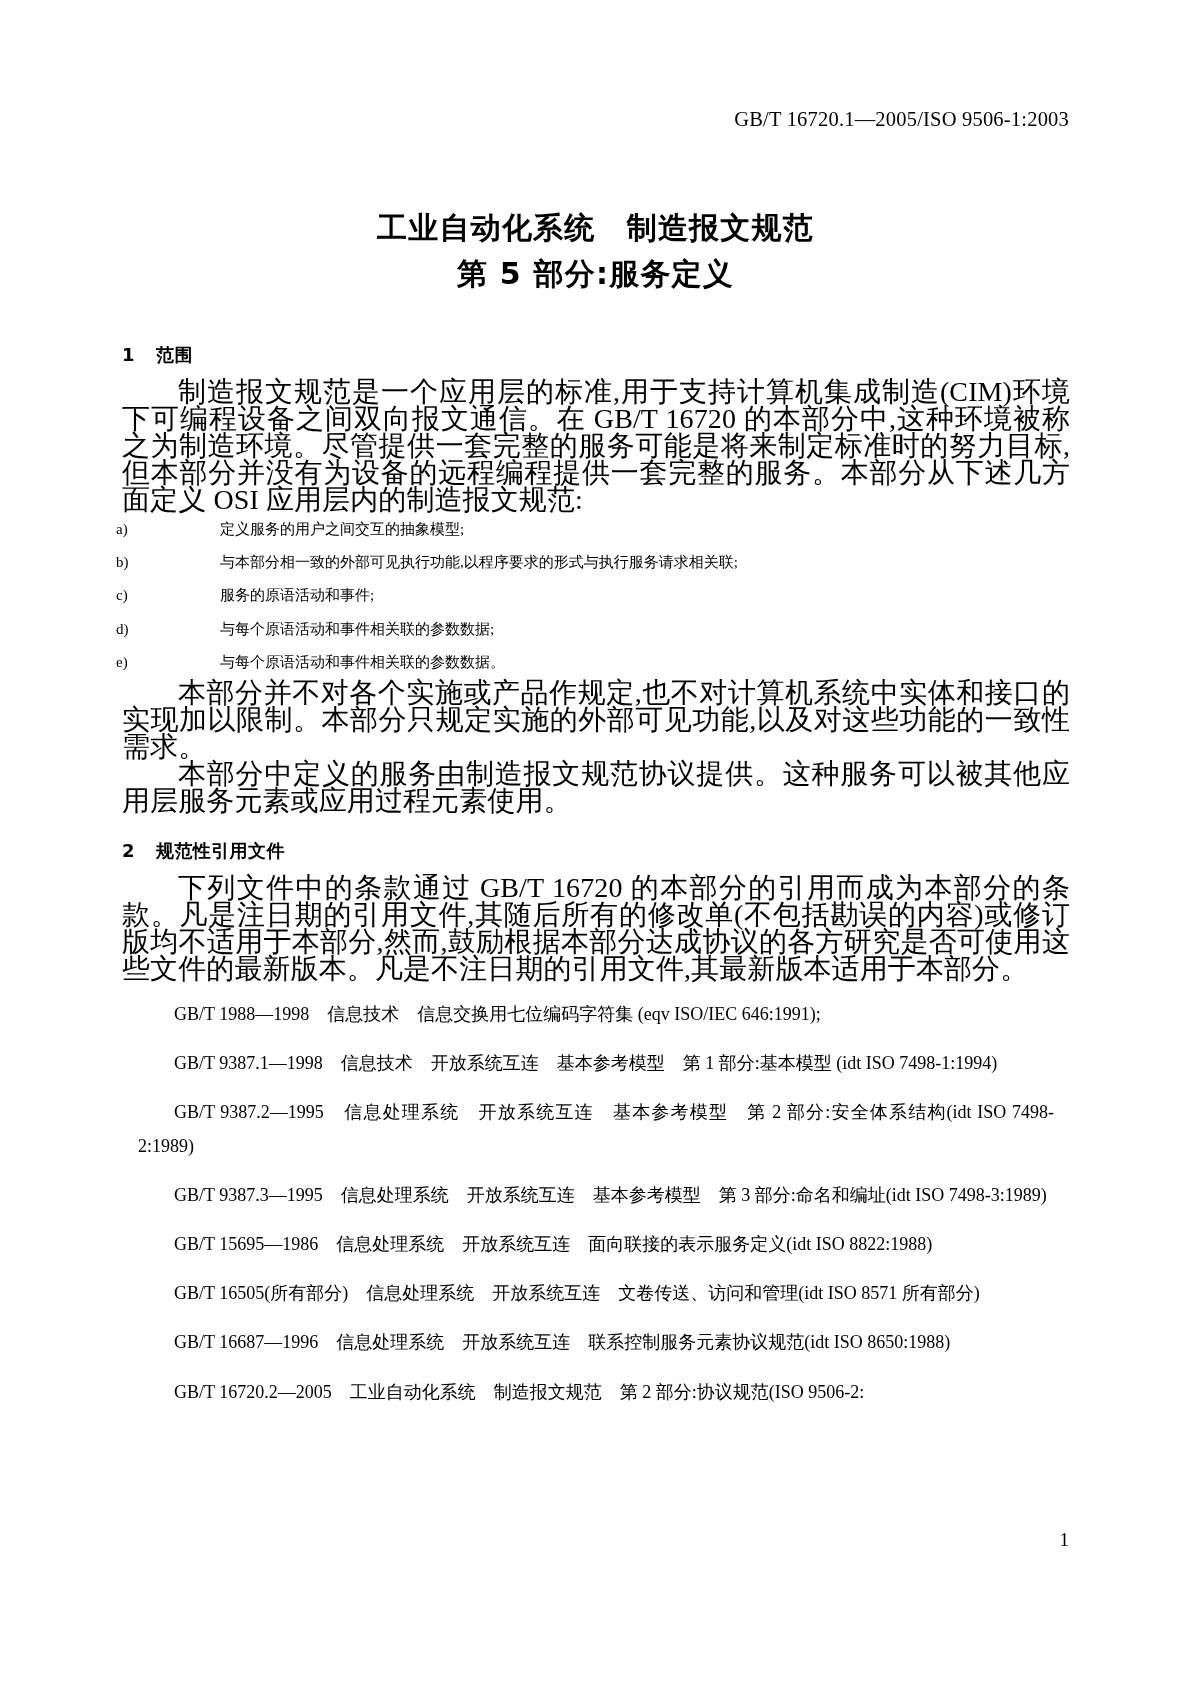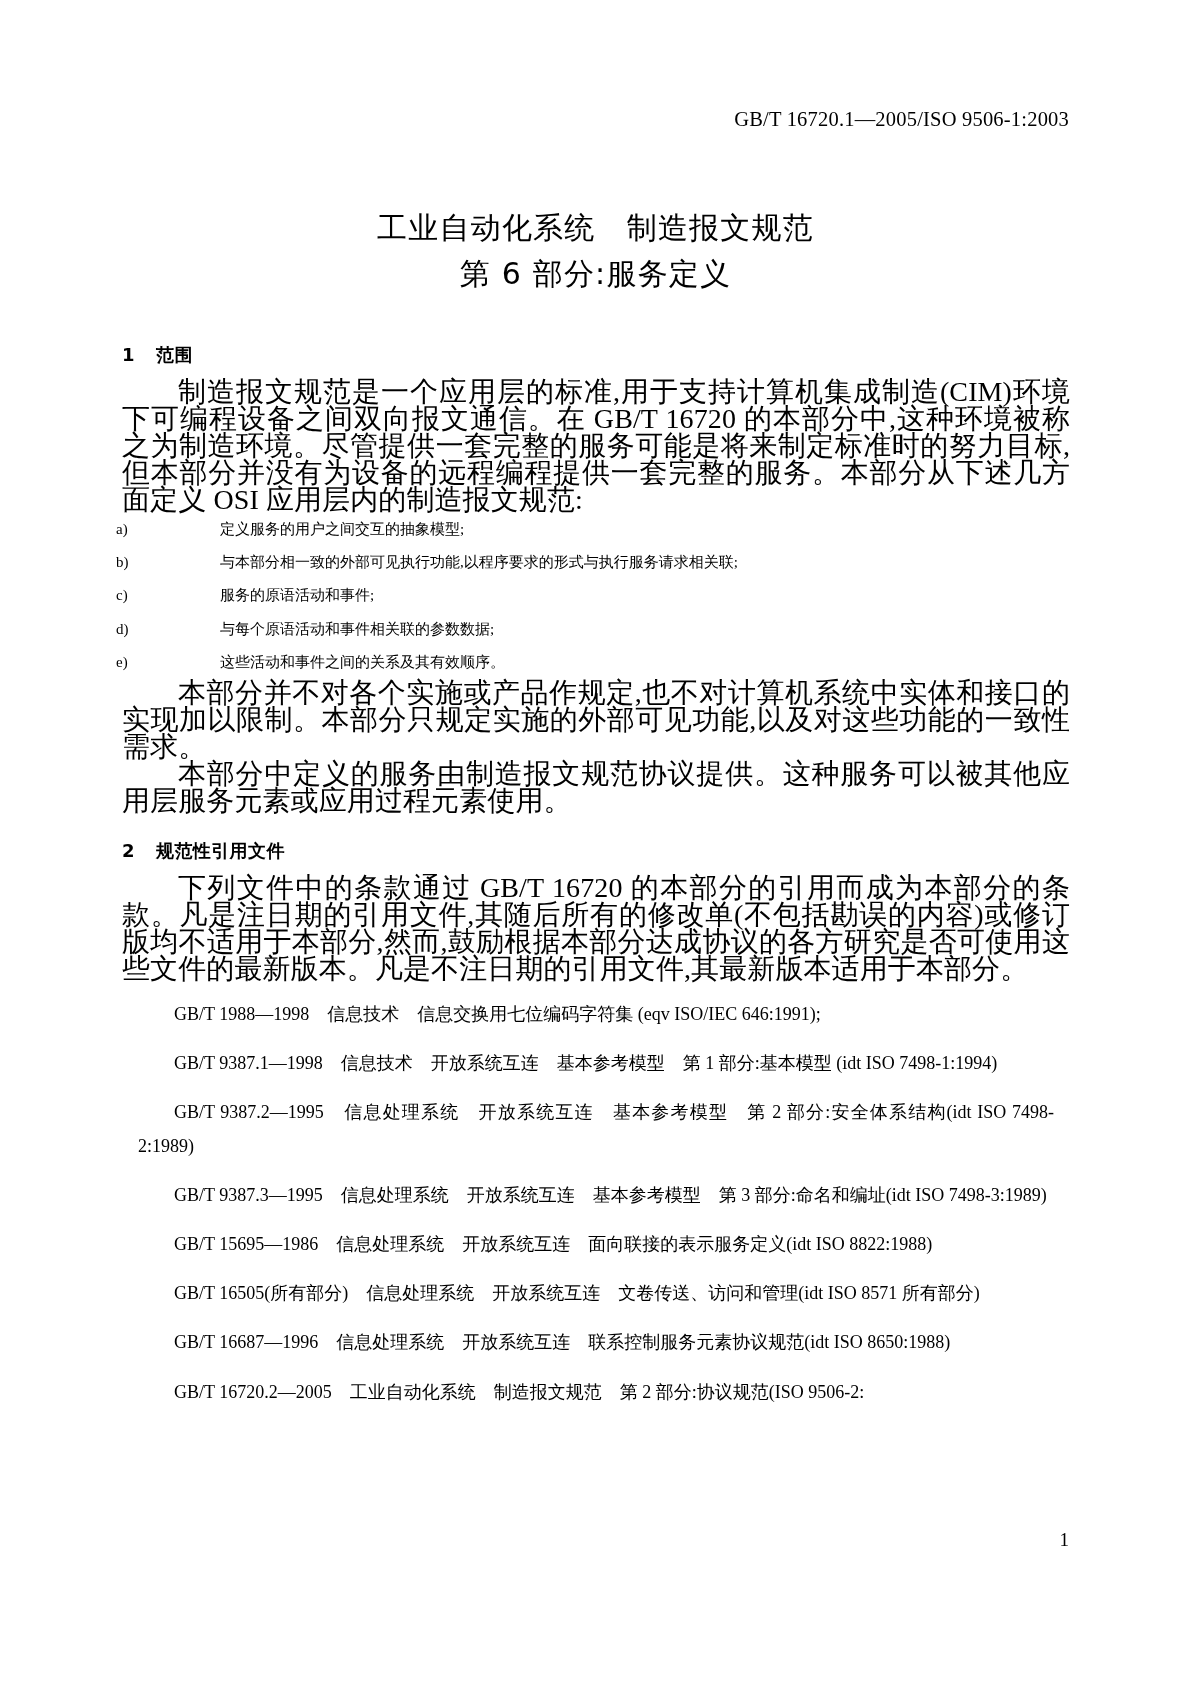--- a/index.html
+++ b/index.html
@@ -37,21 +37,21 @@
   
   .title-block {
     position: absolute;
     left: 0;
     top: 205px;
     width: 1191px;
     text-align: center;
   }
   .title-line {
     font-family: "DejaVu Sans", "Liberation Sans", sans-serif;
-    font-weight: normal;
+    font-weight: bold;
     font-size: 30px;
     line-height: 46px;
     letter-spacing: 1.2px;
   }
 
   
   .content {
     position: absolute;
     left: 122px;
     top: 340px;
@@ -133,37 +133,37 @@
 <body>
 
 <div class="page">
 
   <div class="doc-header">
     <span>GB/T 16720.1—2005/ISO 9506-1:2003</span>
   </div>
 
   <div class="title-block">
     <div class="title-line">工业自动化系统　制造报文规范</div>
-    <div class="title-line">第 6 部分:服务定义</div>
+    <div class="title-line">第 5 部分:服务定义</div>
   </div>
 
   <div class="content">
 
     <h2 class="section">
       <span class="num">1</span><span>范围</span>
     </h2>
 
     <p class="body indent">制造报文规范是一个应用层的标准,用于支持计算机集成制造(CIM)环境下可编程设备之间双向报文通信。在 GB/T 16720 的本部分中,这种环境被称之为制造环境。尽管提供一套完整的服务可能是将来制定标准时的努力目标,但本部分并没有为设备的远程编程提供一套完整的服务。本部分从下述几方面定义 OSI 应用层内的制造报文规范:</p>
 
     <ul class="alpha-list">
       <li><span class="marker">a)</span><span>定义服务的用户之间交互的抽象模型;</span></li>
       <li><span class="marker">b)</span><span>与本部分相一致的外部可见执行功能,以程序要求的形式与执行服务请求相关联;</span></li>
       <li><span class="marker">c)</span><span>服务的原语活动和事件;</span></li>
       <li><span class="marker">d)</span><span>与每个原语活动和事件相关联的参数数据;</span></li>
-      <li><span class="marker">e)</span><span>这些活动和事件之间的关系及其有效顺序。</span></li>
+      <li><span class="marker">e)</span><span>与每个原语活动和事件相关联的参数数据。</span></li>
     </ul>
 
     <p class="body indent">本部分并不对各个实施或产品作规定,也不对计算机系统中实体和接口的实现加以限制。本部分只规定实施的外部可见功能,以及对这些功能的一致性需求。</p>
     <p class="body indent">本部分中定义的服务由制造报文规范协议提供。这种服务可以被其他应用层服务元素或应用过程元素使用。</p>
 
     <div class="spacer-md"></div>
 
     <h2 class="section">
       <span class="num">2</span><span>规范性引用文件</span>
     </h2>

